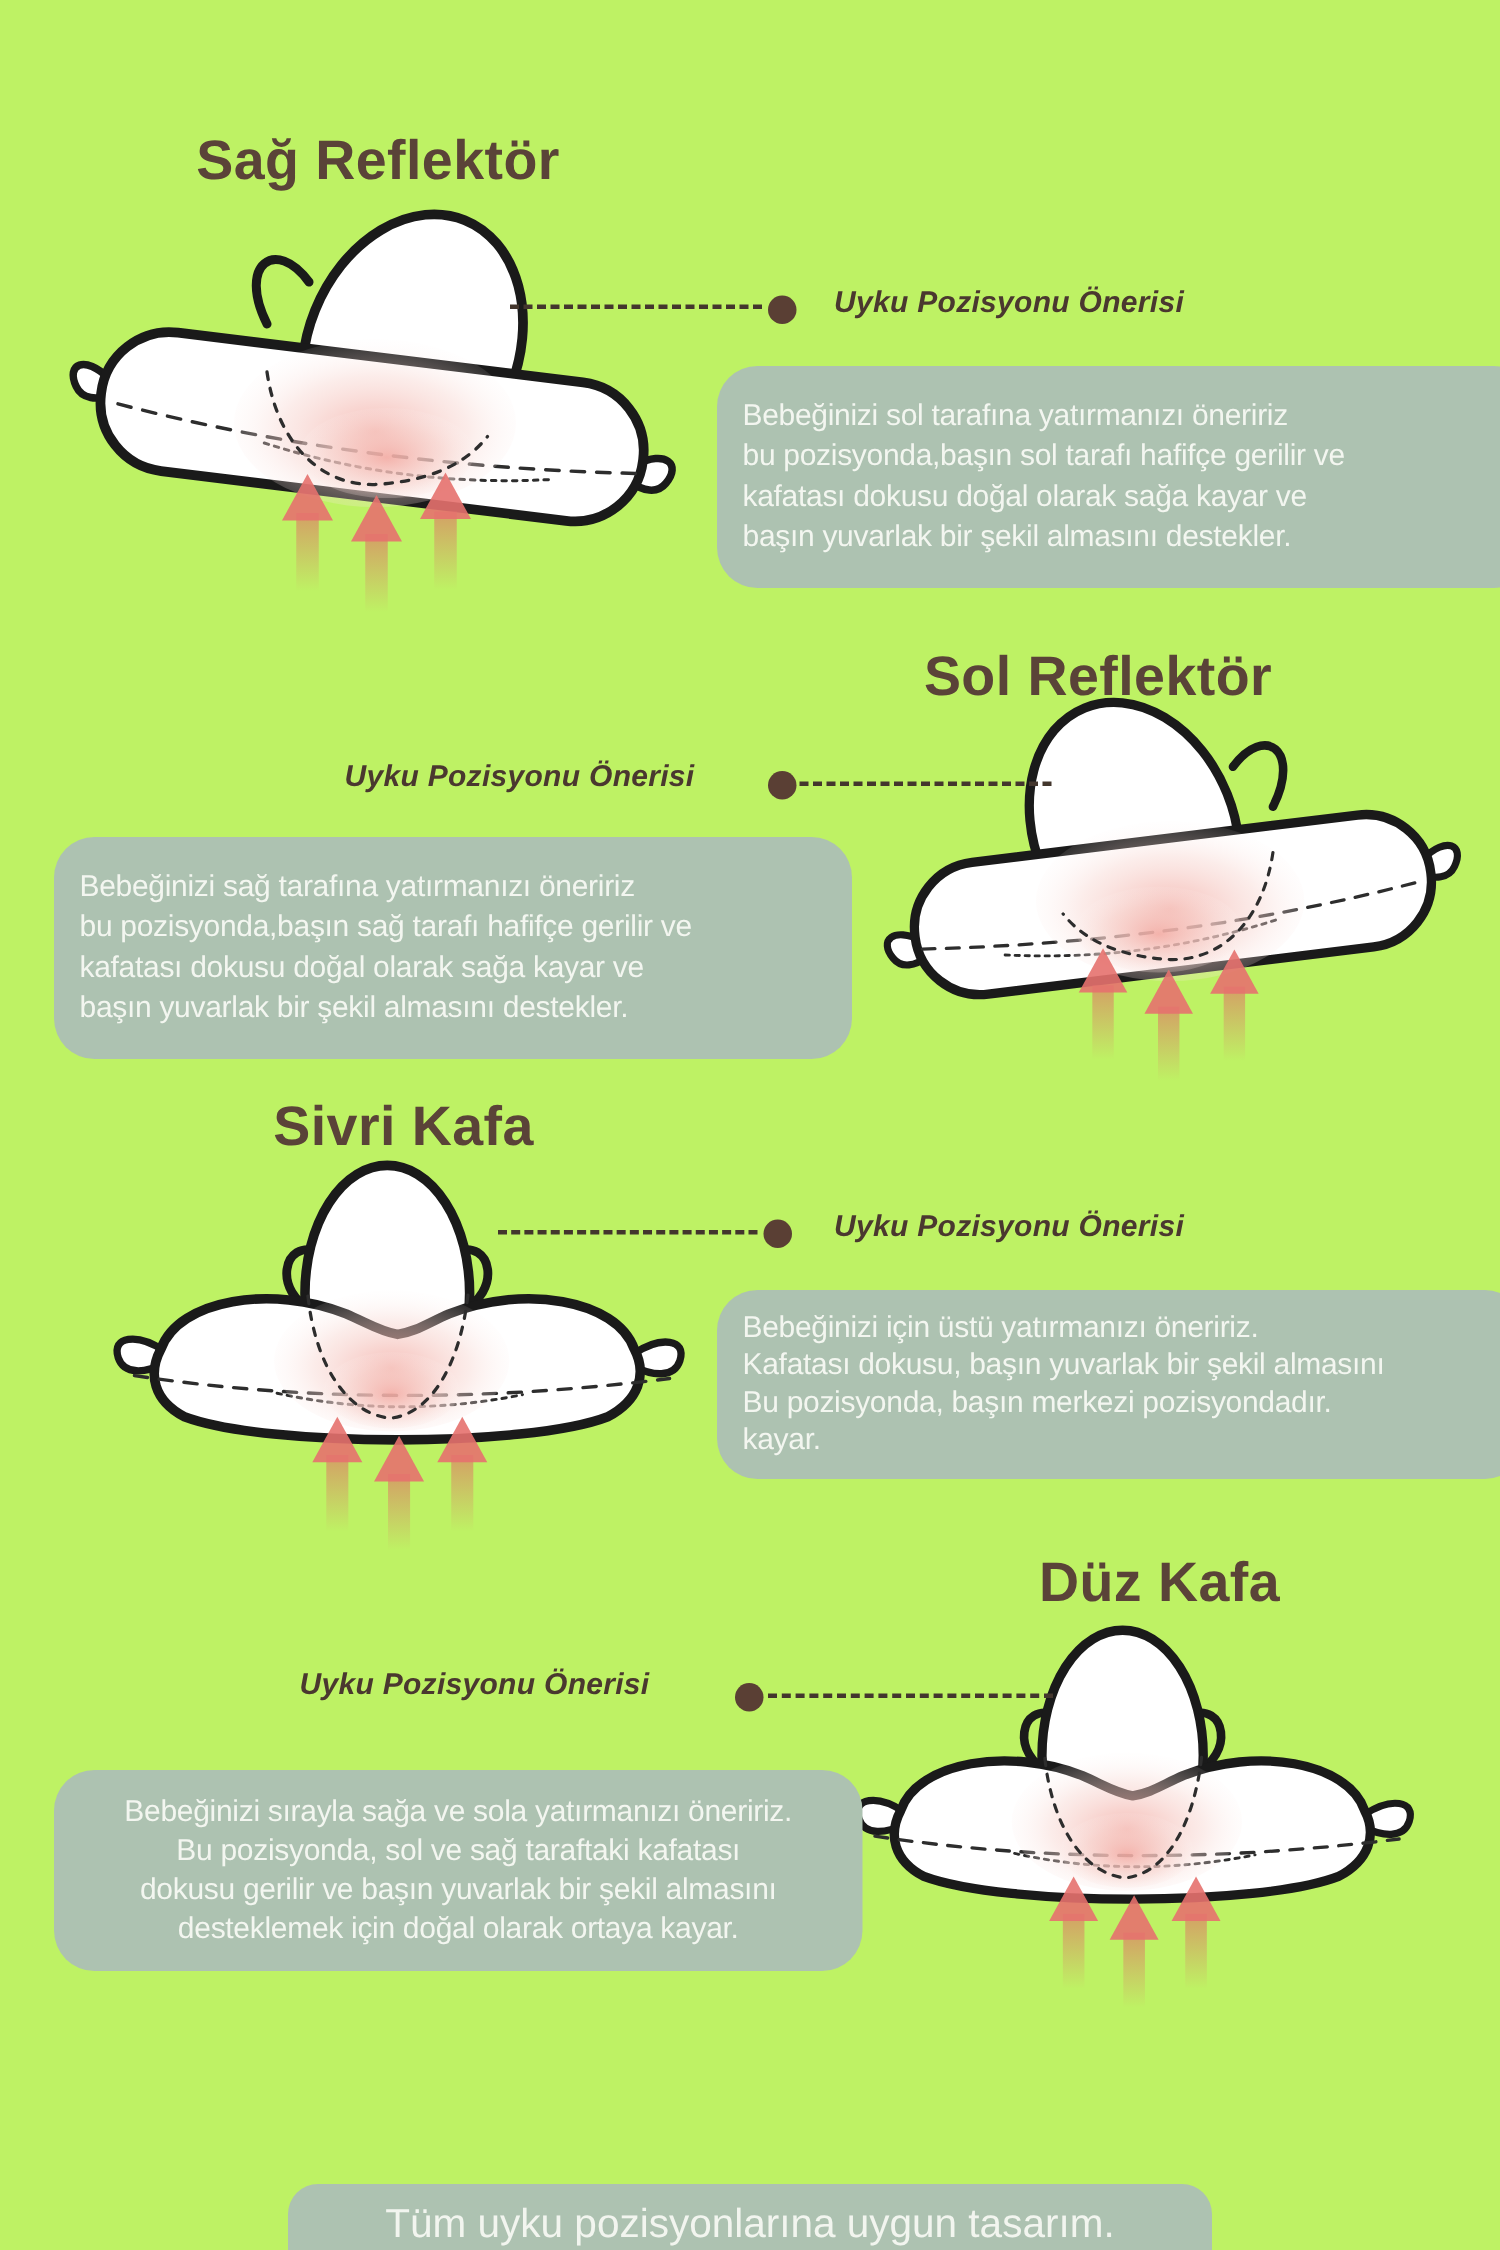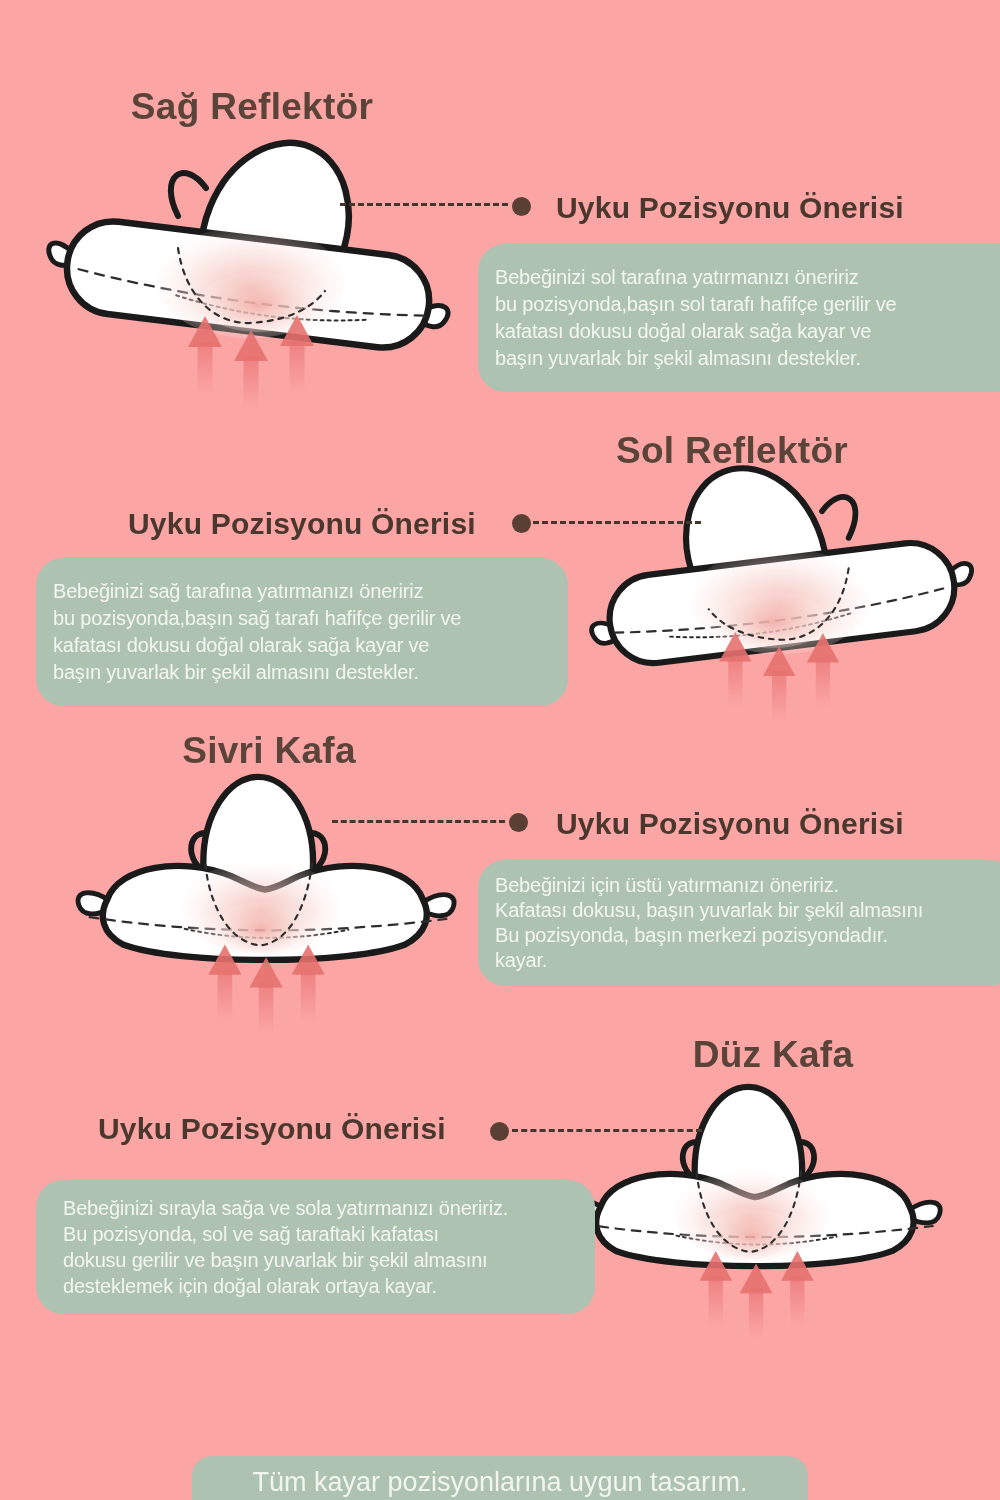--- a/index.html
+++ b/index.html
@@ -1,29 +1,29 @@
 <!DOCTYPE html>
 <html><head>
 <meta charset="utf-8">
 <style>
   html,body{margin:0;padding:0;background:#ffffff;}
   .canvas{
-    position:relative;width:1000px;height:1500px;background:#fca5a5;overflow:hidden;
+    position:relative;width:1000px;height:1500px;background:#bef264;overflow:hidden;
     font-family:"Liberation Sans","DejaVu Sans",sans-serif;
   }
   .title{
     position:absolute;transform:translateX(-50%);
     font-size:37px;font-weight:700;color:#5a4338;letter-spacing:.3px;white-space:nowrap;margin:0;
   }
   .t1{left:252px;top:86px;}
   .t2{left:732px;top:430px;}
   .t3{left:269px;top:730px;}
   .t4{left:773px;top:1034px;}
   .label{
-    position:absolute;font-size:30px;font-weight:600;color:#4a382f;white-space:nowrap;letter-spacing:.2px;
+    position:absolute;font-size:20px;font-weight:600;color:#4a382f;white-space:nowrap;letter-spacing:.2px;font-style:italic;
   }
   .l1{left:556px;top:191px;}
   .l2{left:128px;top:507px;width:335px;text-align:right;}
   .l3{left:556px;top:807px;}
   .l4{left:98px;top:1112px;width:335px;text-align:right;}
   .dot{
     position:absolute;width:19px;height:19px;border-radius:50%;background:#5a3f34;
   }
   .p1{left:512px;top:197px;}
   .p2{left:512px;top:514px;}
@@ -37,21 +37,21 @@
   .c3{left:332px;top:820px;width:173px;}
   .c4{left:512px;top:1129px;width:190px;}
   .box{
     position:absolute;background:#adc2b1;border-radius:27px;color:#f3f6f0;
     font-size:20px;font-weight:500;letter-spacing:-0.2px;
   }
   .box div{white-space:nowrap;}
   .b1{left:478px;top:244px;width:511px;padding:20px 17px;line-height:27px;}
   .b2{left:36px;top:558px;width:498px;padding:20px 17px;line-height:27px;}
   .b3{left:478px;top:860px;width:505px;padding:13px 17px;line-height:25px;}
-  .b4{left:36px;top:1180px;width:505px;padding:15px 27px;line-height:26px;}
+  .b4{left:36px;top:1180px;width:505px;padding:15px 17px;line-height:26px;text-align:center;}
   .banner{
     position:absolute;left:192px;top:1456px;width:616px;height:44px;
     background:#adc2b1;border-radius:20px 20px 0 0;
     color:#f2f5ef;font-size:27px;font-weight:500;text-align:center;line-height:52px;white-space:nowrap;
   }
   .ill{position:absolute;overflow:visible;}
   .i1{left:38px;top:130px;width:420px;height:270px;}
   .i2{left:582px;top:456px;width:400px;height:257px;}
   .i3{left:62px;top:772px;width:412px;height:245px;}
   .i4{left:556px;top:1082px;width:404px;height:240px;}
@@ -165,15 +165,15 @@
   <div class="dash c4"></div>
   <div class="dot p4"></div>
   <div class="label l4">Uyku Pozisyonu Önerisi</div>
   <div class="box b4">
     <div>Bebeğinizi sırayla sağa ve sola yatırmanızı öneririz.</div>
     <div>Bu pozisyonda, sol ve sağ taraftaki kafatası</div>
     <div>dokusu gerilir ve başın yuvarlak bir şekil almasını</div>
     <div>desteklemek için doğal olarak ortaya kayar.</div>
   </div>
 
-  <div class="banner">Tüm kayar pozisyonlarına uygun tasarım.</div>
+  <div class="banner">Tüm uyku pozisyonlarına uygun tasarım.</div>
 
 </div>
 
 </body></html>

